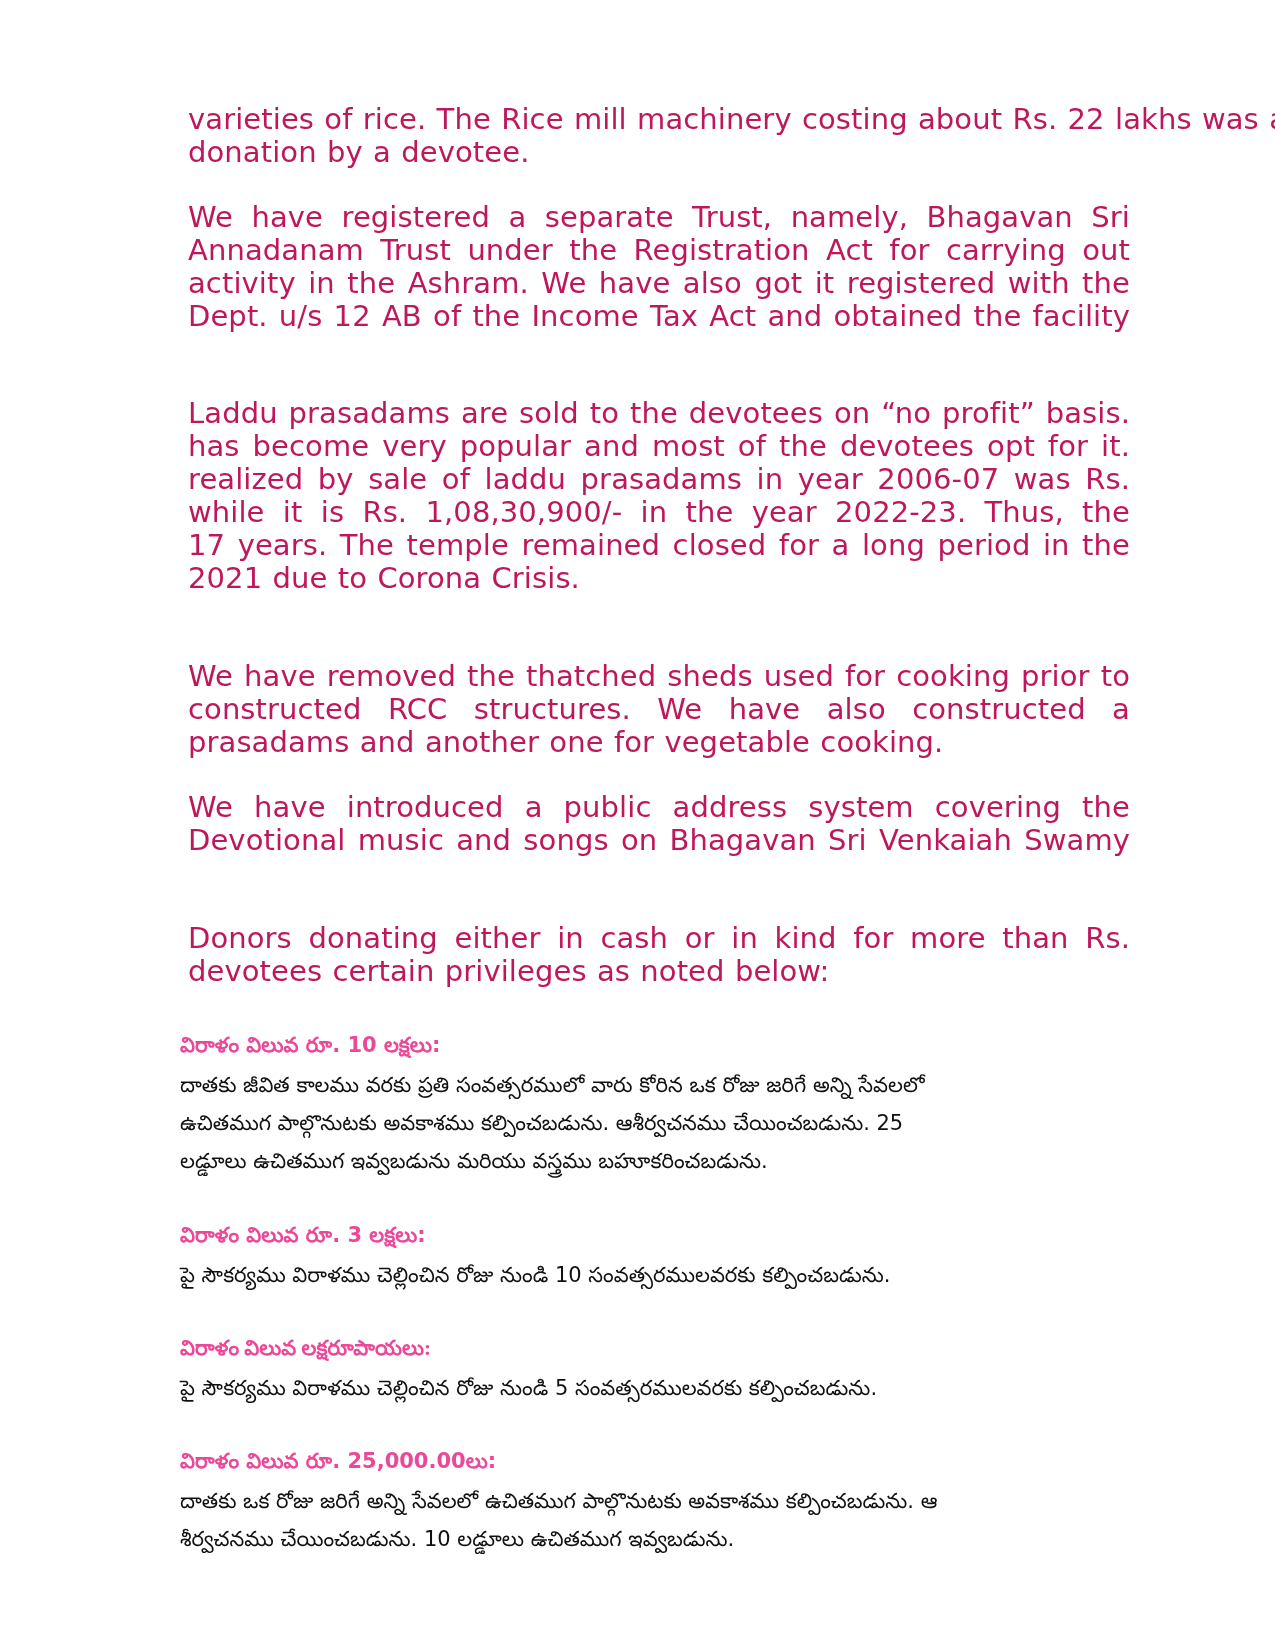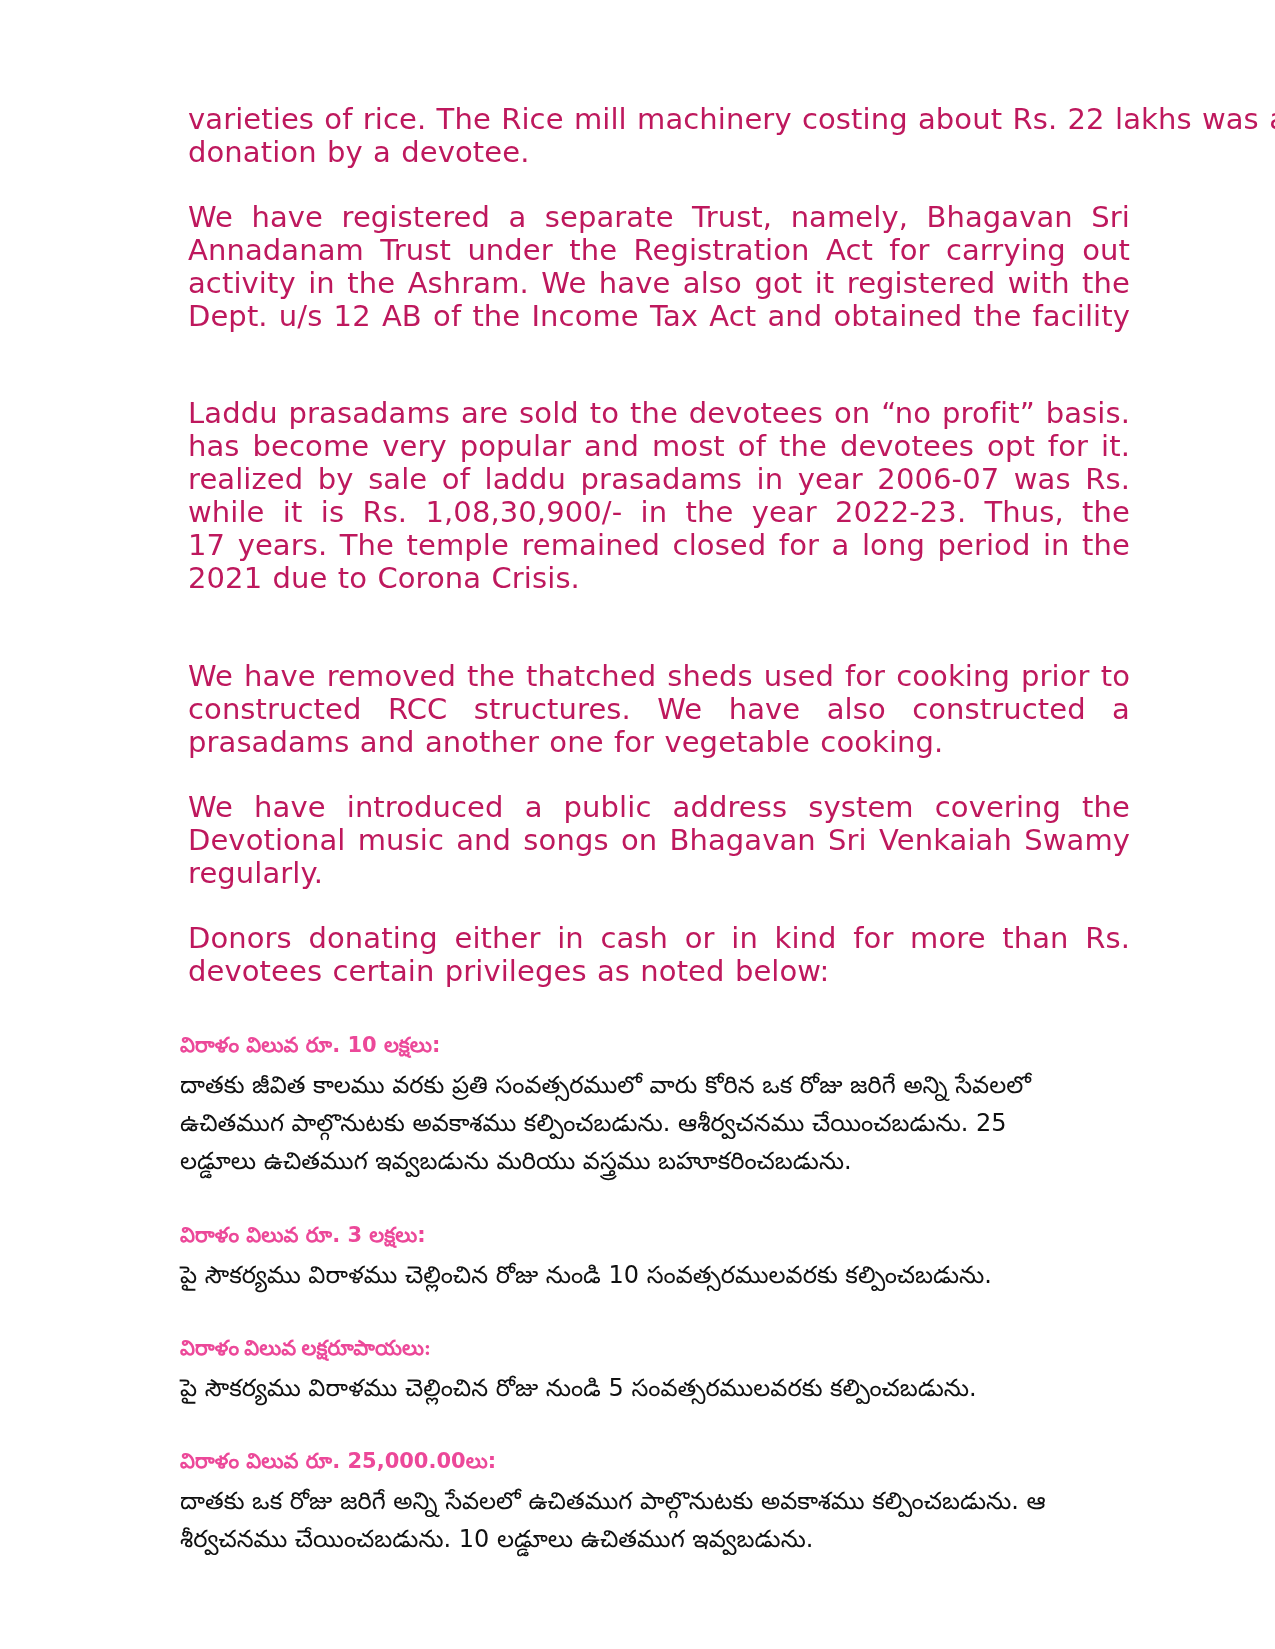--- a/index.html
+++ b/index.html
@@ -44,21 +44,21 @@
       font-weight: bold;
       line-height: 30px;
       color: #ec4899;
     }
     .te-body {
       position: absolute;
       left: 0;
       width: 942px;
       margin: 0;
       font-family: "DejaVu Sans", sans-serif;
-      font-size: 24px;
+      font-size: 21px;
       line-height: 38px;
       color: #111111;
     }
     .line { display: block; white-space: nowrap; }
   </style>
 </head>
 <body>
 
 <div class="page">
 
@@ -85,21 +85,20 @@
 
   <div class="en" style="top:652px;">
     <span class="line jl">We have removed the thatched sheds used for cooking prior to 2006 and</span>
     <span class="line jl">constructed RCC structures. We have also constructed a separate kitchen for</span>
     <span class="line">prasadams and another one for vegetable cooking.</span>
   </div>
 
   <div class="en" style="top:783px;">
     <span class="line jl">We have introduced a public address system covering the entire Ashram area.</span>
     <span class="line jl">Devotional music and songs on Bhagavan Sri Venkaiah Swamy are played</span>
-    <span class="line">regularly.</span>
   </div>
 
   <div class="en" style="top:914px;">
     <span class="line jl">Donors donating either in cash or in kind for more than Rs. 10,000/- are</span>
     <span class="line">devotees certain privileges as noted below:</span>
   </div>
 
   <div class="te-head" style="top:1030px;">విరాళం విలువ రూ. 10 లక్షలు:</div>
   <div class="te-body" style="top:1066px;">
     <span class="line">దాతకు జీవిత కాలము వరకు ప్రతి సంవత్సరములో వారు కోరిన ఒక రోజు జరిగే అన్ని సేవలలో</span>

